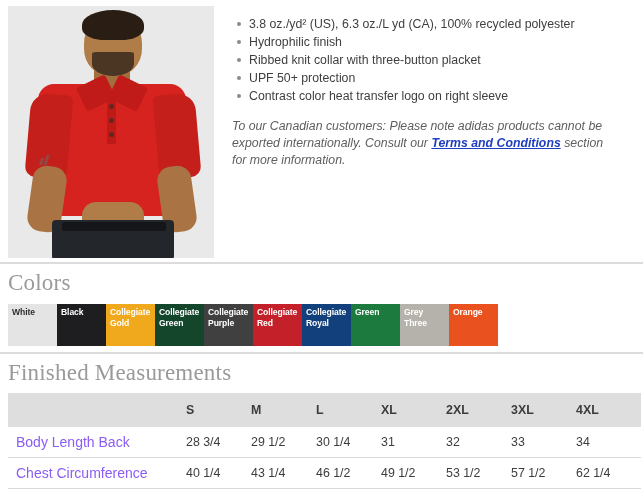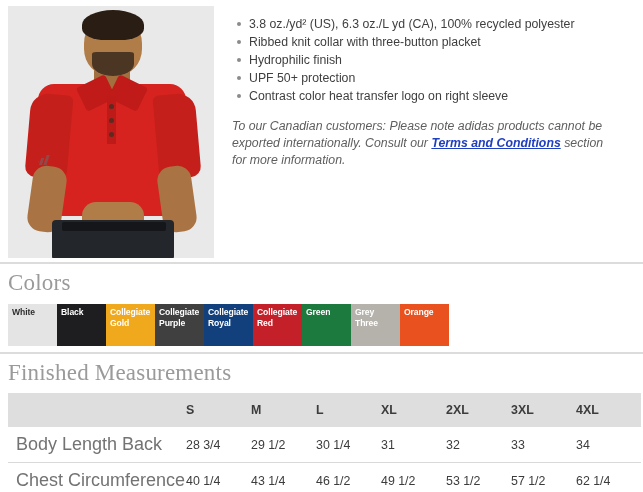--- a/index.html
+++ b/index.html
@@ -212,22 +212,22 @@
     font-size: 12.4px;
     font-weight: bold;
     color: #3c3c3c;
     text-align: left;
     padding: 6px 0 6px 0;
     height: 22px;
   }
   table#measure-table th.col-name { width: 170px; padding-left: 8px; }
   table#measure-table td.col-name {
     padding-left: 8px;
-    font-size: 18px;
-    color: #737373;
+    font-size: 14px;
+    color: #8b5cf6;
     margin-left: 44px;
   }
   table#measure-table tbody td {
     font-size: 12.4px;
     color: #3c3c3c;
     padding: 7px 0 7px 0;
     height: 16px;
     border-top: 1px solid #d9d9d9;
   }
   table#measure-table tbody tr:first-child td { border-top: none; }
@@ -263,22 +263,22 @@
         <rect x="0" y="7" width="3" height="4" fill="#6b6b6b" transform="skewX(-18)"></rect>
         <rect x="4.5" y="4" width="3" height="7" fill="#6b6b6b" transform="skewX(-18)"></rect>
         <rect x="9" y="1" width="3" height="10" fill="#6b6b6b" transform="skewX(-18)"></rect>
       </svg>
     </div>
   </div>
 
   <div id="features">
     <ul class="feature-list">
       <li>3.8 oz./yd² (US), 6.3 oz./L yd (CA), 100% recycled polyester</li>
+      <li>Hydrophilic finish</li>
       <li>Ribbed knit collar with three-button placket</li>
-      <li>Hydrophilic finish</li>
       <li>UPF 50+ protection</li>
       <li>Contrast color heat transfer logo on right sleeve</li>
     </ul>
 
     <p id="canada-note"><span>To our Canadian customers: Please note adidas products cannot be exported internationally. Consult our </span><a href="#">Terms and Conditions</a><span> section for more information.</span></p>
   </div>
 
 </div>
 
 <div class="section-divider"></div>
@@ -289,28 +289,31 @@
   <div id="swatch-row">
     <div class="swatch" style="background:#e4e4e4">
       <span class="swatch-label" style="color:#2f2f2f">White</span>
     </div>
     <div class="swatch" style="background:#1e1e20">
       <span class="swatch-label" style="color:#ffffff">Black</span>
     </div>
     <div class="swatch" style="background:#f0a81c">
       <span class="swatch-label" style="color:#ffffff">Collegiate Gold</span>
     </div>
+    <div class="swatch" style="background:#14462c">
+      <span class="swatch-label" style="color:#ffffff">Collegiate Green</span>
+    </div>
     <div class="swatch" style="background:#404040">
       <span class="swatch-label" style="color:#ffffff">Collegiate Purple</span>
     </div>
+    <div class="swatch" style="background:#c4202a">
+      <span class="swatch-label" style="color:#ffffff">Collegiate Red</span>
+    </div>
     <div class="swatch" style="background:#12407c">
       <span class="swatch-label" style="color:#ffffff">Collegiate Royal</span>
-    </div>
-    <div class="swatch" style="background:#c4202a">
-      <span class="swatch-label" style="color:#ffffff">Collegiate Red</span>
     </div>
     <div class="swatch" style="background:#1c7a3e">
       <span class="swatch-label" style="color:#ffffff">Green</span>
     </div>
     <div class="swatch" style="background:#b5b2ab">
       <span class="swatch-label" style="color:#ffffff">Grey Three</span>
     </div>
     <div class="swatch" style="background:#e9521f">
       <span class="swatch-label" style="color:#ffffff">Orange</span>
     </div>

